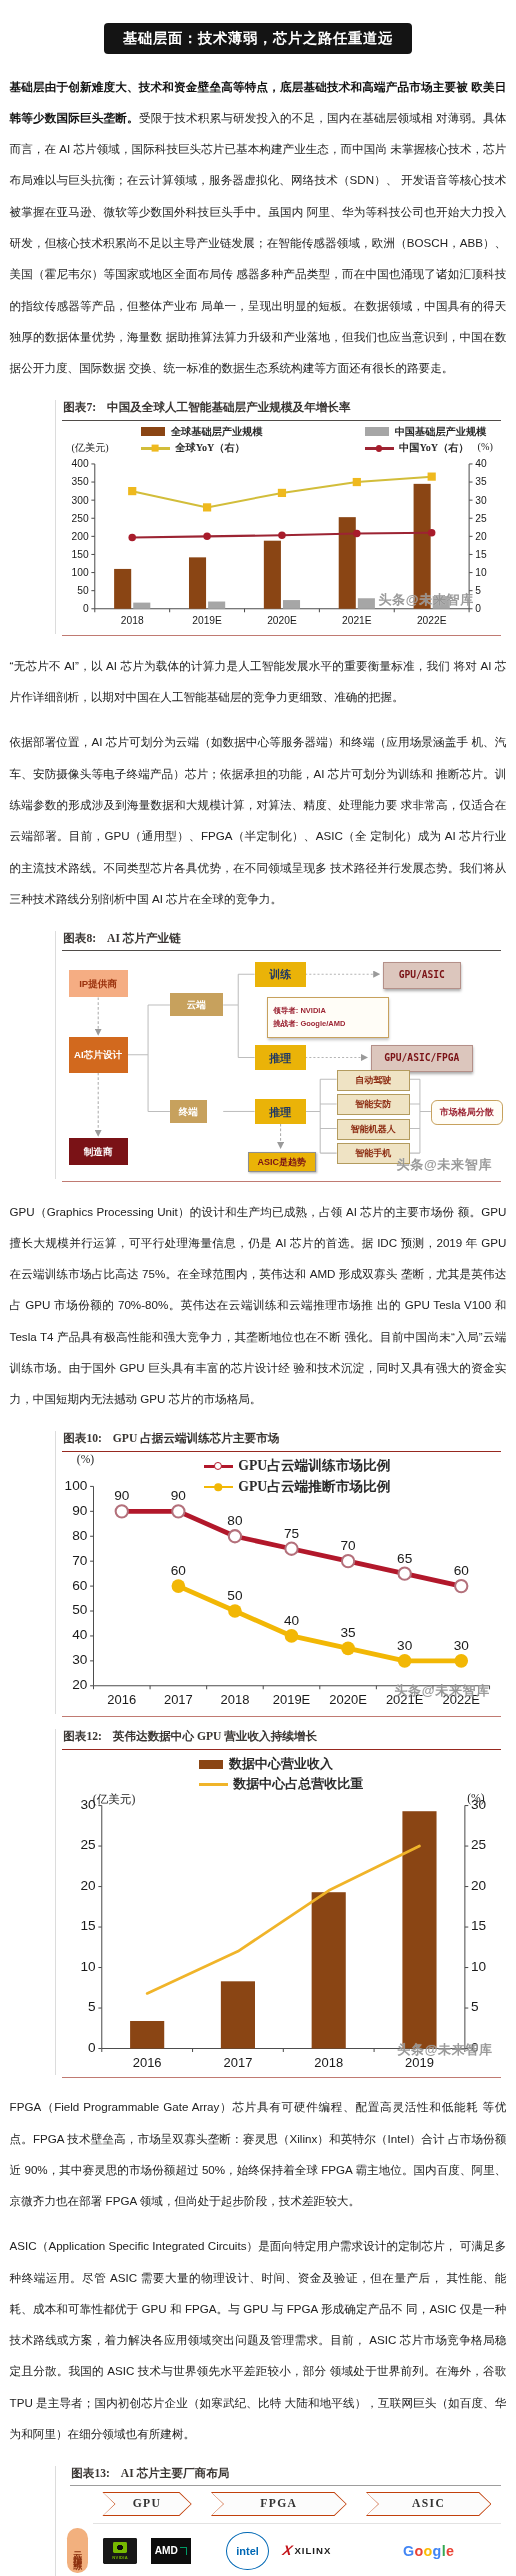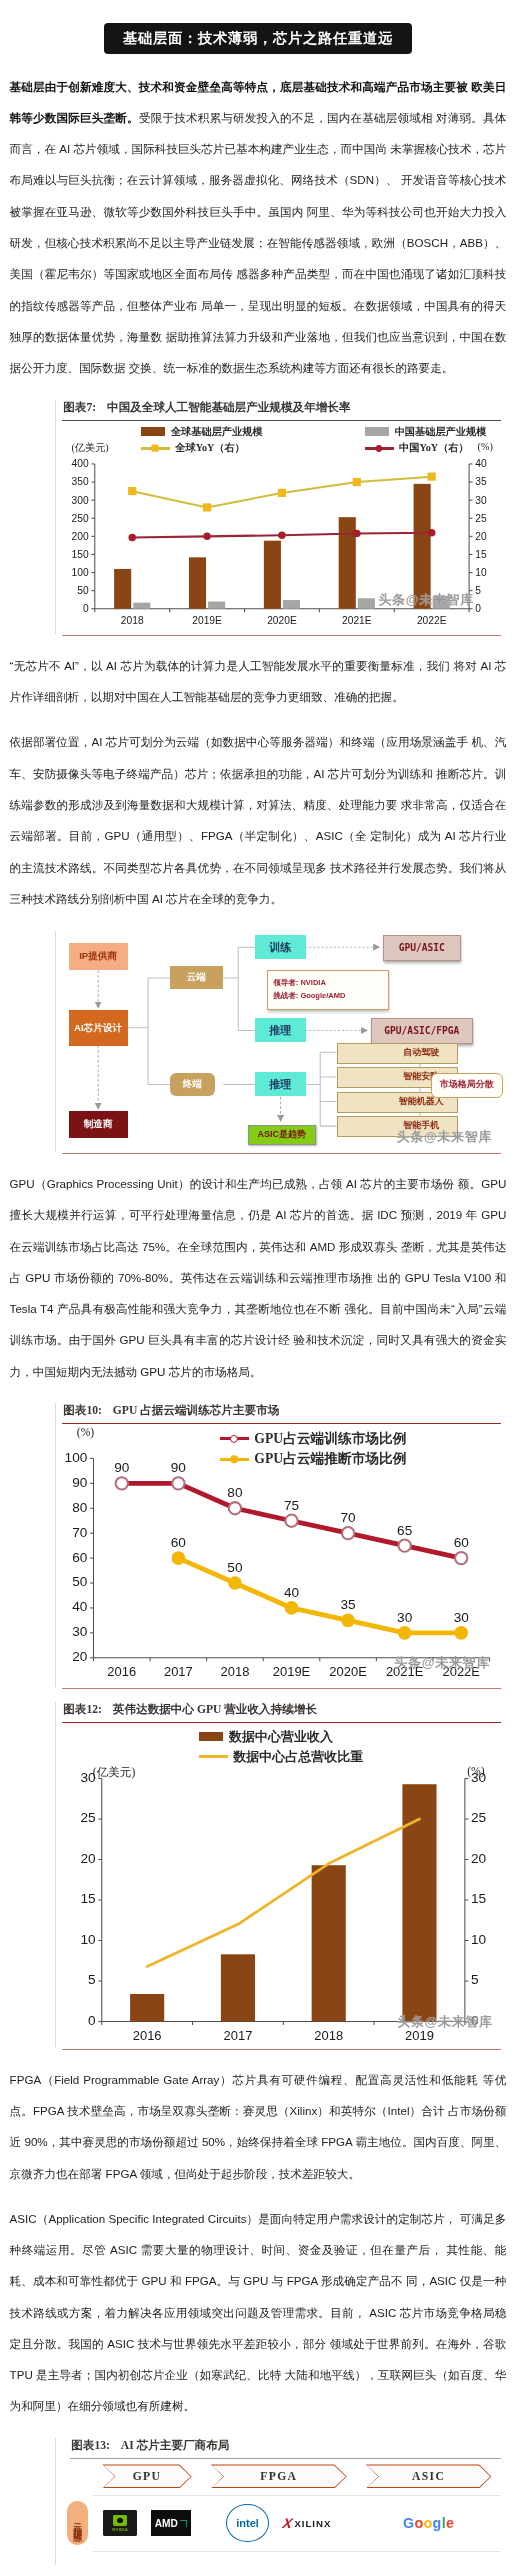--- a/index.html
+++ b/index.html
@@ -29,27 +29,27 @@
   .unit{position:absolute;font-family:"Liberation Serif","DejaVu Serif",serif;font-size:10.2px;color:#222;z-index:2;}
   .wm{position:absolute;font-weight:bold;color:rgba(125,125,125,.78);font-size:13px;letter-spacing:0.7px;
     z-index:5;white-space:nowrap;text-shadow:0 0 0.7px rgba(255,255,255,.8);}
   
   .diagram{position:relative;width:444px;height:220px;margin-top:4.1px;font-size:9.6px;}
   .dg{position:absolute;display:flex;align-items:center;justify-content:center;text-align:center;font-weight:bold;line-height:1.3;}
   .dg-ip{background:#f5ad83;color:#9c330e;}
   .dg-design{background:#d2691e;color:#fff;}
   .dg-mfg{background:#7a1216;color:#fff;}
   .dg-tan{background:#c7a15d;color:#fff;}
-  .dg-blue{background:#5eead4;color:#1f3864;font-family:"Liberation Serif","DejaVu Serif",serif;font-size:11px;}
+  .dg-blue{background:#eab308;color:#1f3864;font-family:"Liberation Serif","DejaVu Serif",serif;font-size:11px;}
   .dg-chip{background:#dcc6bd;color:#7a1216;border:0.7px solid #b49089;box-shadow:1.4px 2px 2.7px rgba(0,0,0,.35);font-family:"DejaVu Sans Mono",monospace;font-size:9.6px;}
   .dg-note{background:#fffdf7;border:0.7px solid #c7a15d;box-shadow:1.4px 2px 2.7px rgba(0,0,0,.25);
     color:#9c2433;font-size:7.5px;font-weight:bold;flex-direction:column;align-items:flex-start;padding:2.7px 5.5px;line-height:1.7;}
-  .dg-app{background:#efe3c4;border:0.7px solid #b39b5e;color:#8c2c12;font-size:9px;padding-left:48px;}
+  .dg-app{background:#efe3c4;border:0.7px solid #b39b5e;color:#8c2c12;font-size:9px;}
   .dg-market{background:#fffdf7;border:0.7px solid #c7a15d;border-radius:6.1px;color:#9c2433;font-size:9px;}
-  .dg-asic{background:#84cc16;border:0.7px solid #8f8f8f;color:#7a1216;box-shadow:1.4px 1.4px 2px rgba(0,0,0,.3);font-size:9px;}
+  .dg-asic{background:#eab308;border:0.7px solid #8f8f8f;color:#7a1216;box-shadow:1.4px 1.4px 2px rgba(0,0,0,.3);font-size:9px;}
   .dsvg{position:absolute;left:0;top:0;}
   
   .f13{position:relative;margin-top:5.5px;}
   .f13grid{display:grid;grid-template-columns:31px 1.05fr 1.5fr 1.4fr;align-items:stretch;}
   .chev{clip-path:polygon(0 0,calc(100% - 12.3px) 0,100% 50%,calc(100% - 12.3px) 100%,0 100%,12.3px 50%);
     background:#c2410c;padding:1px;margin:0 9.6px 6.8px 9.6px;height:22px;}
   .chev>span{display:flex;align-items:center;justify-content:center;height:100%;
     clip-path:polygon(0 0,calc(100% - 11.6px) 0,100% 50%,calc(100% - 11.6px) 100%,0 100%,12px 50%);
     background:#fcfcfc;font-family:"Liberation Serif","DejaVu Serif",serif;font-weight:bold;font-size:11.6px;letter-spacing:1.4px;color:#333;}
   .capcell{display:flex;align-items:center;justify-content:center;padding:5.5px 0;}
@@ -181,20 +181,24 @@
         <circle cx="431.6" cy="111.75999999999999" r="5.5" fill="#a81c2b"></circle>
         <circle cx="541.2" cy="110.69999999999999" r="5.5" fill="#a81c2b"></circle>
       </svg><span class="unit" style="left: 9.6px; top: 20.5px;">(亿美元)</span><span class="unit" style="right: 8.2px; top: 20.5px;">(%)</span><div class="wm" style="right: 27px; bottom: 20.5px;">头条@未来智库</div></div>
   <div class="fig-bottom"></div>
 </div>
 
 <p class="body">“无芯片不 AI”，以 AI 芯片为载体的计算力是人工智能发展水平的重要衡量标准，我们 将对 AI 芯片作详细剖析，以期对中国在人工智能基础层的竞争力更细致、准确的把握。</p>
 <p class="body">依据部署位置，AI 芯片可划分为云端（如数据中心等服务器端）和终端（应用场景涵盖手 机、汽车、安防摄像头等电子终端产品）芯片；依据承担的功能，AI 芯片可划分为训练和 推断芯片。训练端参数的形成涉及到海量数据和大规模计算，对算法、精度、处理能力要 求非常高，仅适合在云端部署。目前，GPU（通用型）、FPGA（半定制化）、ASIC（全 定制化）成为 AI 芯片行业的主流技术路线。不同类型芯片各具优势，在不同领域呈现多 技术路径并行发展态势。我们将从三种技术路线分别剖析中国 AI 芯片在全球的竞争力。</p>
 
 <div class="figure">
+  <div class="fig-head rule-dark">
+    <span>图表8:</span>
+    <span>AI 芯片产业链</span>
+  </div>
   <div class="diagram">
     <svg class="dsvg" width="444" height="220" viewBox="0 0 650 322">
       <defs>
         <marker id="ar" viewBox="0 0 10 10" refX="8" refY="5" markerWidth="7" markerHeight="7" orient="auto-start-reverse">
           <path d="M0 0L10 5L0 10z" fill="#9a9a9a"></path>
         </marker>
       </defs>
       <path d="M53 62 V116" stroke="#ababab" stroke-width="1.5" stroke-dasharray="4 3" fill="none" marker-end="url(#ar)"></path>
       <path d="M53 172 V264" stroke="#ababab" stroke-width="1.5" stroke-dasharray="4 3" fill="none" marker-end="url(#ar)"></path>
       <path d="M96 146 H126 M126 73 V229 M126 73 H158 M126 229 H158" stroke="#bdbdbd" stroke-width="1.5" fill="none"></path>
@@ -203,21 +207,21 @@
       <path d="M356 28 H464" stroke="#b5b5b5" stroke-width="1.5" stroke-dasharray="3 3" fill="none" marker-end="url(#ar)"></path>
       <path d="M356 150 H446" stroke="#b5b5b5" stroke-width="1.5" stroke-dasharray="3 3" fill="none" marker-end="url(#ar)"></path>
       <path d="M356 229 H378 M378 182 V290 M378 182 H402 M378 218 H402 M378 254 H402 M378 290 H402" stroke="#bdbdbd" stroke-width="1.5" fill="none"></path>
       <path d="M506 182 H524 M506 218 H524 M506 254 H524 M506 290 H524 M524 182 V290 M524 229 H540" stroke="#bdbdbd" stroke-width="1.5" fill="none"></path>
       <path d="M320 247 V282" stroke="#ababab" stroke-width="1.5" stroke-dasharray="4 3" fill="none" marker-end="url(#ar)"></path>
     </svg>
     <div class="dg dg-ip" style="left:6.8px;top:15px;width:59px;height:27px;">IP提供商</div>
     <div class="dg dg-design" style="left:6.8px;top:82px;width:59px;height:36px;">AI芯片设计</div>
     <div class="dg dg-mfg" style="left:6.8px;top:183px;width:59px;height:27px;">制造商</div>
     <div class="dg dg-tan" style="left:108px;top:38px;width:53px;height:23px;">云端</div>
-    <div class="dg dg-tan" style="left:108px;top:145px;width:45px;height:23px;border-radius:6px;">终端</div>
+    <div class="dg dg-tan" style="left:108px;top:145px;width:37px;height:23px;">终端</div>
     <div class="dg dg-blue" style="left:193px;top:6.8px;width:51px;height:24.6px;">训练</div>
     <div class="dg dg-blue" style="left:193px;top:90px;width:51px;height:24.6px;">推理</div>
     <div class="dg dg-blue" style="left:193px;top:144px;width:51px;height:24.6px;">推理</div>
     <div class="dg dg-chip" style="left:321px;top:6.8px;width:76px;height:24.6px;">GPU/ASIC</div>
     <div class="dg dg-note" style="left:205px;top:42px;width:109px;height:33px;">
       <span>领导者: NVIDIA</span>
       <span>挑战者: Google/AMD</span>
     </div>
     <div class="dg dg-chip" style="left:309px;top:90px;width:100px;height:24.6px;">GPU/ASIC/FPGA</div>
     <div class="dg dg-app" style="left:275px;top:115px;width:71px;height:19px;">自动驾驶</div>
@@ -231,21 +235,21 @@
   <div class="fig-bottom"></div>
 </div>
 
 <p class="body">GPU（Graphics Processing Unit）的设计和生产均已成熟，占领 AI 芯片的主要市场份 额。GPU 擅长大规模并行运算，可平行处理海量信息，仍是 AI 芯片的首选。据 IDC 预测，2019 年 GPU 在云端训练市场占比高达 75%。在全球范围内，英伟达和 AMD 形成双寡头 垄断，尤其是英伟达占 GPU 市场份额的 70%-80%。英伟达在云端训练和云端推理市场推 出的 GPU Tesla V100 和 Tesla T4 产品具有极高性能和强大竞争力，其垄断地位也在不断 强化。目前中国尚未“入局”云端训练市场。由于国外 GPU 巨头具有丰富的芯片设计经 验和技术沉淀，同时又具有强大的资金实力，中国短期内无法撼动 GPU 芯片的市场格局。</p>
 
 <div class="figure">
   <div class="fig-head rule-red">
     <span>图表10:</span>
     <span>GPU 占据云端训练芯片主要市场</span>
   </div>
-  <div class="chart-wrap" id="chart-fig10"><div class="legend abs" style="left: 158px; top: 5.5px; justify-content: center;">
+  <div class="chart-wrap" id="chart-fig10"><div class="legend abs" style="left: 142px; top: 5.5px; justify-content: center;">
         <div class="lg-item" style="font-size: 13.7px;">
           <span class="sw-line">
             <i style="background:#b2182b"></i>
             <u style="width:6.1px;height:6.1px;border-radius:50%;background:#fff;border:1.7px solid #b2182b"></u>
           </span>
           <span>GPU占云端训练市场比例</span>
         </div>
         <div class="lg-item" style="font-size: 13.7px;">
           <span class="sw-line">
             <i style="background:#f2b705"></i>

